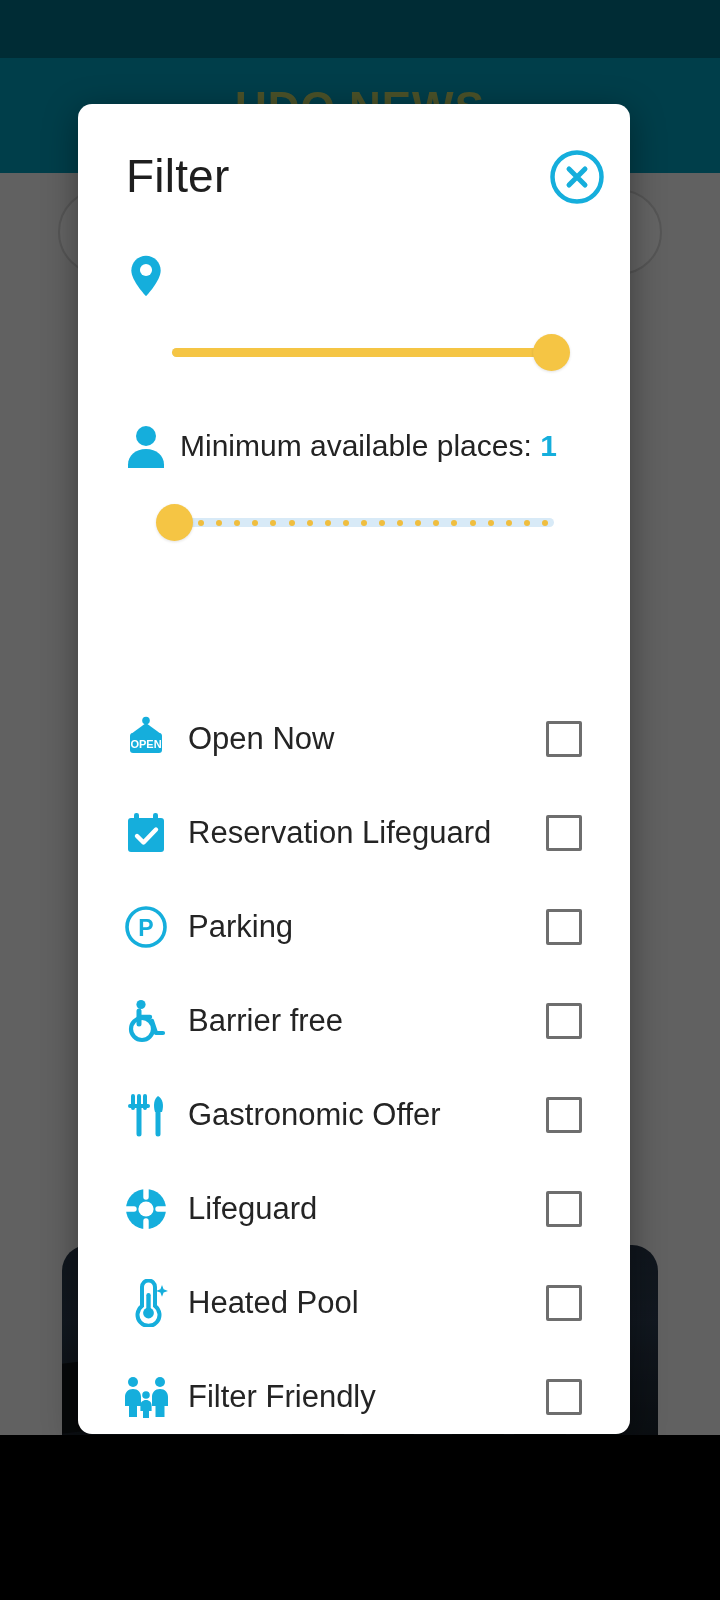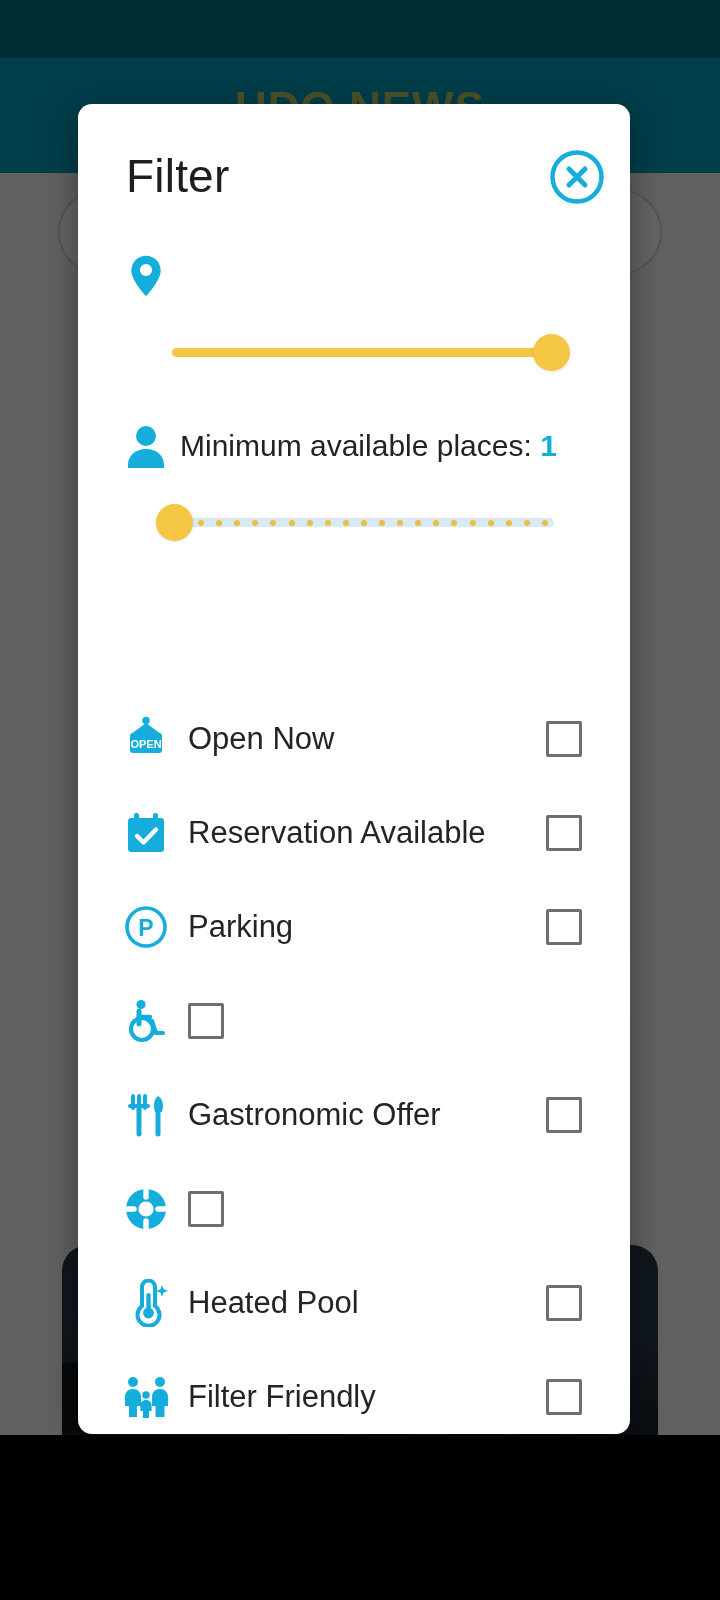--- a/index.html
+++ b/index.html
@@ -321,21 +321,21 @@
 
       <div class="option-row">
         <span class="option-icon">
           <svg viewBox="0 0 48 48" width="48" height="48">
             <rect x="12" y="4" width="5" height="9" rx="2.2" fill="#15AEDC"></rect>
             <rect x="31" y="4" width="5" height="9" rx="2.2" fill="#15AEDC"></rect>
             <rect x="6" y="9" width="36" height="34" rx="3" fill="#15AEDC"></rect>
             <path d="M15 27 L21.5 33.5 L34 20.5" stroke="#ffffff" stroke-width="4.4" fill="none" stroke-linecap="round" stroke-linejoin="round"></path>
           </svg>
         </span>
-        <span class="option-label">Reservation Available</span>
+        <span class="option-label">Reservation Lifeguard</span>
         <span class="option-check"></span>
       </div>
 
       <div class="option-row">
         <span class="option-icon">
           <svg viewBox="0 0 48 48" width="48" height="48">
             <circle cx="24" cy="24" r="19" fill="none" stroke="#15AEDC" stroke-width="3.6"></circle>
             <text x="24" y="32.5" font-family="Liberation Sans, sans-serif" font-size="23" font-weight="700" fill="#15AEDC" text-anchor="middle">P</text>
           </svg>
         </span>
@@ -346,20 +346,21 @@
       <div class="option-row">
         <span class="option-icon">
           <svg viewBox="0 0 48 48" width="48" height="48">
             <circle cx="19" cy="7.5" r="4.6" fill="#15AEDC"></circle>
             <path d="M17 14 L17 27" stroke="#15AEDC" stroke-width="5" stroke-linecap="round"></path>
             <path d="M17 20 L28 20" stroke="#15AEDC" stroke-width="4.4" stroke-linecap="round"></path>
             <circle cx="20" cy="32" r="11" fill="none" stroke="#15AEDC" stroke-width="4.2"></circle>
             <path d="M30 24 L34 36 L41 36" stroke="#15AEDC" stroke-width="4.2" fill="none" stroke-linecap="round" stroke-linejoin="round"></path>
           </svg>
         </span>
+        <span class="option-label">Barrier free</span>
         <span class="option-check"></span>
       </div>
 
       <div class="option-row">
         <span class="option-icon">
           <svg viewBox="0 0 48 48" width="48" height="48">
             <path d="M11 5 L11 17 M17 5 L17 17 M23 5 L23 17" stroke="#15AEDC" stroke-width="4" stroke-linecap="round"></path>
             <path d="M8 15 L26 15" stroke="#15AEDC" stroke-width="4" stroke-linecap="round"></path>
             <path d="M17 15 L17 43" stroke="#15AEDC" stroke-width="5" stroke-linecap="round"></path>
             <path d="M36 5 C41 8 42 14 40 21 L33 21 C31 14 32 8 36 5 Z" fill="#15AEDC"></path>
@@ -371,20 +372,21 @@
       </div>
 
       <div class="option-row">
         <span class="option-icon">
           <svg viewBox="0 0 48 48" width="48" height="48">
             <circle cx="24" cy="24" r="20" fill="#15AEDC"></circle>
             <circle cx="24" cy="24" r="7.6" fill="#ffffff"></circle>
             <path d="M24 4 L24 12 M24 36 L24 44 M4 24 L12 24 M36 24 L44 24" stroke="#ffffff" stroke-width="5.4" stroke-linecap="round"></path>
           </svg>
         </span>
+        <span class="option-label">Lifeguard</span>
         <span class="option-check"></span>
       </div>
 
       <div class="option-row">
         <span class="option-icon">
           <svg viewBox="0 0 48 48" width="48" height="48">
             <path d="M20 8 a6.5 6.5 0 0 1 13 0 L33 27 a11 11 0 1 1 -13 0 Z" fill="none" stroke="#15AEDC" stroke-width="4"></path>
             <circle cx="26.5" cy="34" r="5.4" fill="#15AEDC"></circle>
             <rect x="24.3" y="14" width="4.4" height="18" rx="2.2" fill="#15AEDC"></rect>
             <path d="M40 6 L41.6 10.3 L46 11.9 L41.6 13.5 L40 17.8 L38.4 13.5 L34 11.9 L38.4 10.3 Z" fill="#15AEDC"></path>

